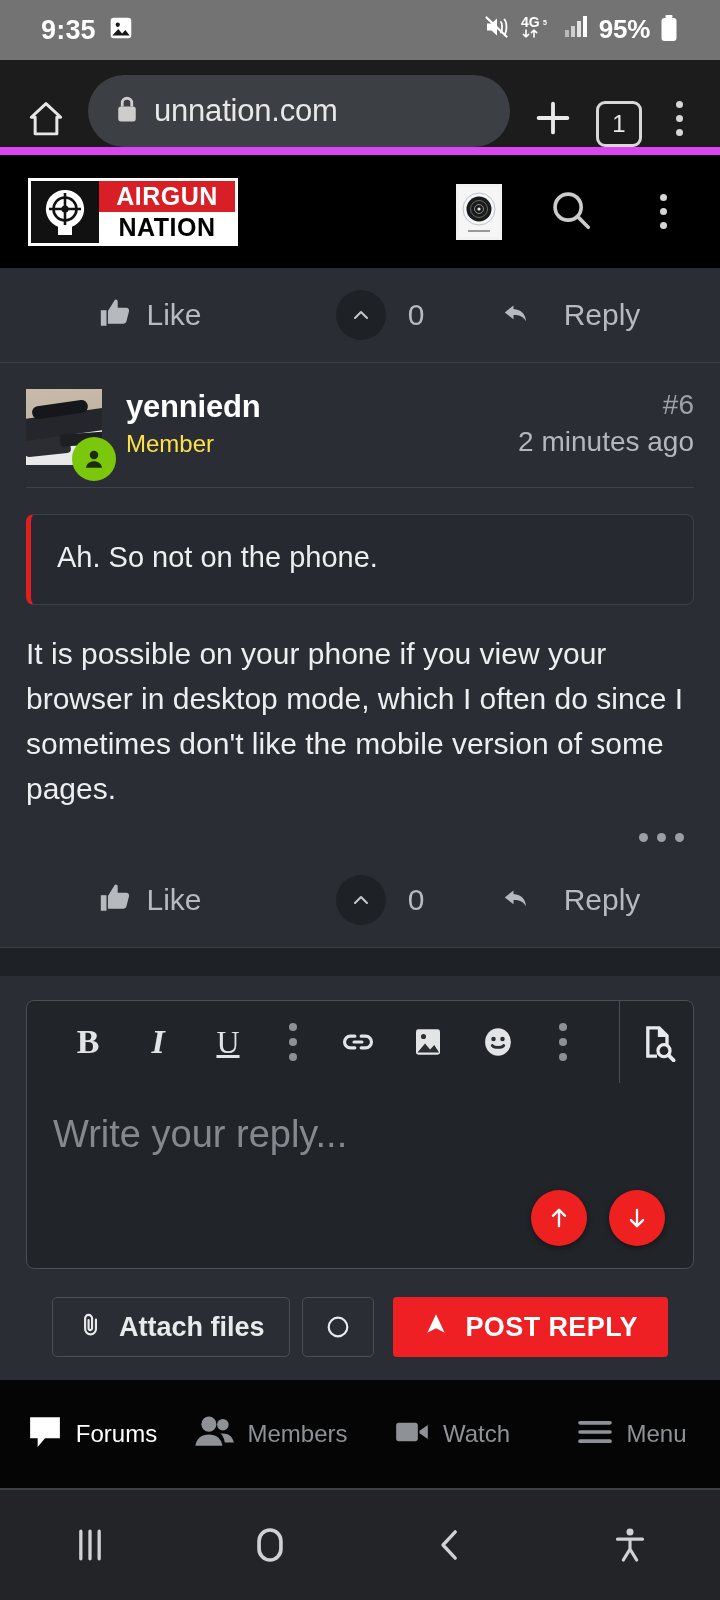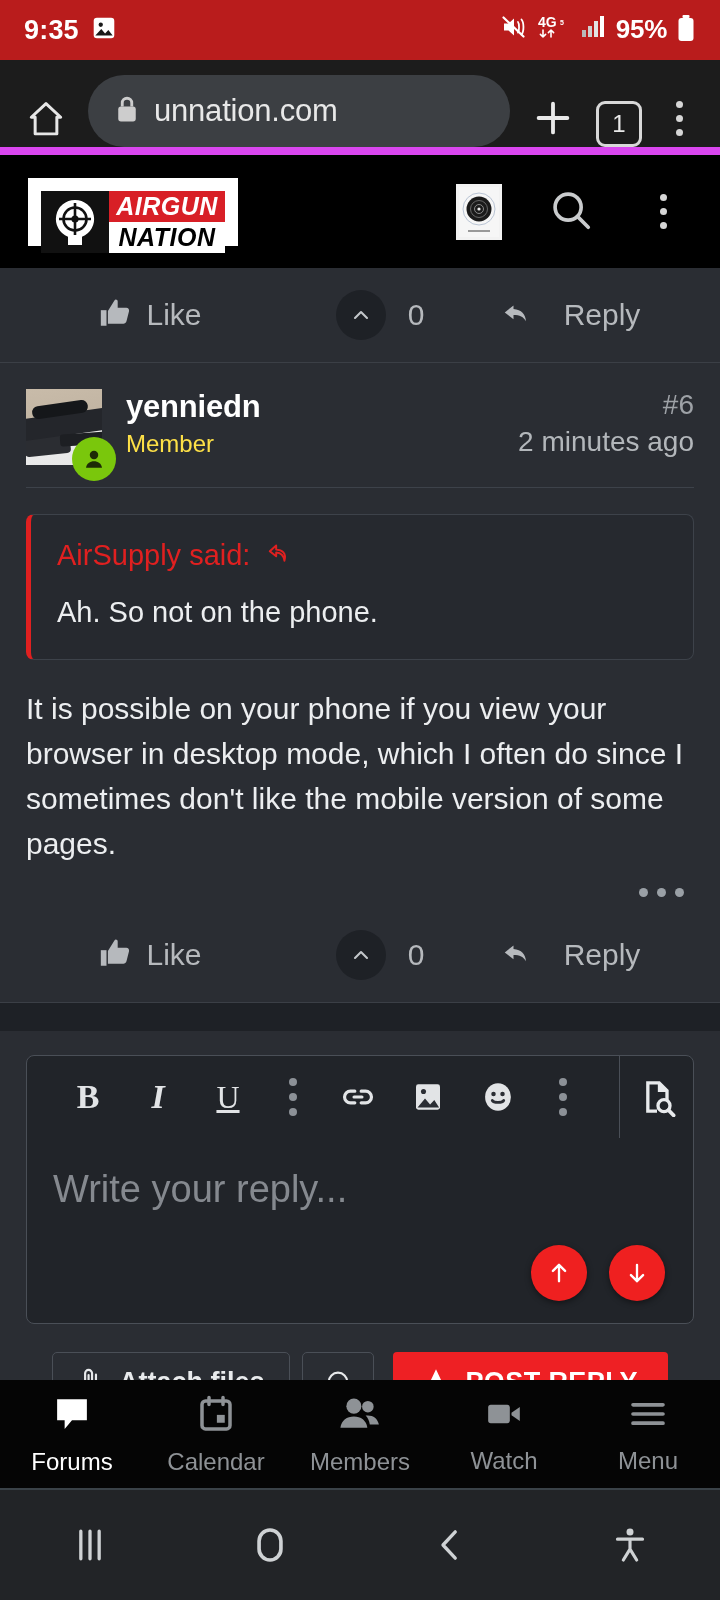--- a/index.html
+++ b/index.html
@@ -6,23 +6,23 @@
   html, body {
     width:720px; height:1600px;
     background:#2a2d33;
     font-family:"Liberation Sans", sans-serif;
     overflow:hidden;
   }
   .screen { position:relative; width:720px; height:1600px; background:#2a2d33; }
 
   
   .statusbar {
-    height:60px; background:#b91c1c; color:#fff;
+    height:60px; background:#737373; color:#fff;
     display:flex; align-items:center; justify-content:space-between;
-    padding:0 24px;
+    padding:0 41px;
   }
   .sb-left { display:flex; align-items:center; gap:12px; }
   .sb-clock { font-size:27px; font-weight:600; letter-spacing:.2px; }
   .sb-right { display:flex; align-items:flex-start; gap:9px; }
   .sb-pct { font-size:26px; font-weight:700; letter-spacing:-.3px; }
   .glyph { display:inline-block; }
 
   
   .browserbar {
     height:95px; background:#1c1c1c;
@@ -47,21 +47,21 @@
   .kebab-btn { width:46px; height:58px; display:flex; flex-direction:column;
     align-items:center; justify-content:center; gap:7px; flex:0 0 auto; }
   .kebab-btn i { width:7px; height:7px; border-radius:50%; background:#d6d6d6; display:block; }
 
   
   .siteheader {
     height:113px; background:#000;
     display:flex; align-items:center; justify-content:space-between;
     padding:0 28px;
   }
-  .logo { display:flex; width:210px; height:68px; background:#fff; padding:13px;font-style:italic; }
+  .logo { display:flex; width:210px; height:68px; background:#fff; padding:3px; }
   .logo-mark { width:68px; height:62px; background:#111; display:flex; align-items:center; justify-content:center; }
   .logo-words { flex:1; display:flex; flex-direction:column; }
   .logo-top { background:#d81f26; color:#fff; font-weight:700; font-size:25px;
     line-height:31px; text-align:center; letter-spacing:.5px; font-family:"Liberation Sans", sans-serif; }
   .logo-bot { background:#fff; color:#000; font-weight:700; font-size:25px;
     line-height:31px; text-align:center; letter-spacing:.5px; }
   .hdr-actions { display:flex; align-items:center; gap:46px; padding-right:6px; }
   .target-thumb { width:46px; height:56px; background:#f2f2f2; display:flex;
     align-items:center; justify-content:center; }
 
@@ -153,21 +153,21 @@
   .post-reply-btn { margin-left:auto; background:#ee2024; border-radius:4px; height:60px;
     display:flex; align-items:center; gap:16px; padding:0 30px; color:#fff;
     font-size:27px; font-weight:700; letter-spacing:.4px; }
 
   
   .appnav {
     position:absolute; left:0; bottom:110px; width:720px; height:110px;
     background:#050505; display:flex; align-items:center;
     border-bottom:2px solid #3a4248;
   }
-  .nav-item { flex:1 1 0; display:flex; flex-direction:column; align-items:center; gap:9px;justify-content:center; }
+  .nav-item { flex:1 1 0; display:flex; flex-direction:row; align-items:center; gap:9px;justify-content:center; }
   .nav-label { font-size:24px; color:#8e9296; }
   .nav-item.active .nav-label { color:#ffffff; }
 
   
   .sysnav {
     position:absolute; left:0; bottom:0; width:720px; height:110px;
     background:#222427; display:flex; align-items:center;
   }
   .sys-btn { flex:1 1 0; display:flex; align-items:center; justify-content:center; }
 </style>
@@ -341,28 +341,20 @@
         <span class="urole">Member</span>
       </div>
       <div class="meta">
         <span class="pnum">#6</span>
         <span class="ptime">2 minutes ago</span>
       </div>
     </div>
     <div class="divider"></div>
 
     <div class="quote">
-      <div class="quote-head">
-        <span>AirSupply said:</span>
-        <span class="glyph">
-          <svg width="26" height="26" viewBox="0 0 24 24">
-              <path d="M17 20c2-7-2-10-7.6-10.2V6L3.5 11.3 9.4 16v-3.6C13.6 12.6 16.3 14.8 17 20z" fill="none" stroke="#e02020" stroke-width="1.8" stroke-linejoin="round"></path>
-            </svg>
-        </span>
-      </div>
       <div class="quote-body">Ah. So not on the phone.</div>
     </div>
 
     <div class="post-body">It is possible on your phone if you view your browser in desktop mode, which I often do since I sometimes don't like the mobile version of some pages.</div>
 
     <div class="post-more">
       <i></i>
         <i></i>
         <i></i>
     </div>
@@ -491,30 +483,20 @@
     <div class="nav-item active">
       <span class="glyph">
         <svg width="44" height="42" viewBox="0 0 24 24">
             <path d="M3.5 3.5h17v12h-8.5l-4.2 5v-5H3.5z" fill="#ffffff"></path>
           </svg>
       </span>
       <span class="nav-label">Forums</span>
     </div>
     <div class="nav-item">
       <span class="glyph">
-        <svg width="42" height="42" viewBox="0 0 24 24">
-            <rect x="4" y="4.5" width="16" height="16" rx="2" fill="none" stroke="#8e9296" stroke-width="2"></rect>
-            <path d="M8 2.5v4M16 2.5v4" stroke="#8e9296" stroke-width="2" stroke-linecap="round"></path>
-            <rect x="12.5" y="12.5" width="4.5" height="4.5" fill="#8e9296"></rect>
-          </svg>
-      </span>
-      <span class="nav-label">Calendar</span>
-    </div>
-    <div class="nav-item">
-      <span class="glyph">
         <svg width="46" height="42" viewBox="0 0 26 24">
             <circle cx="9.5" cy="7.5" r="4.3" fill="#8e9296"></circle>
             <circle cx="17.5" cy="7.8" r="3.3" fill="#8e9296"></circle>
             <path d="M1.8 19.8c.6-4.2 3.7-6.4 7.7-6.4s7.1 2.2 7.7 6.4z" fill="#8e9296"></path>
             <path d="M17.5 12.8c3.2 0 5.6 1.8 6.3 5.2h-5.2c-.3-2.1-1.1-3.8-2.4-5.1z" fill="#8e9296"></path>
           </svg>
       </span>
       <span class="nav-label">Members</span>
     </div>
     <div class="nav-item">

